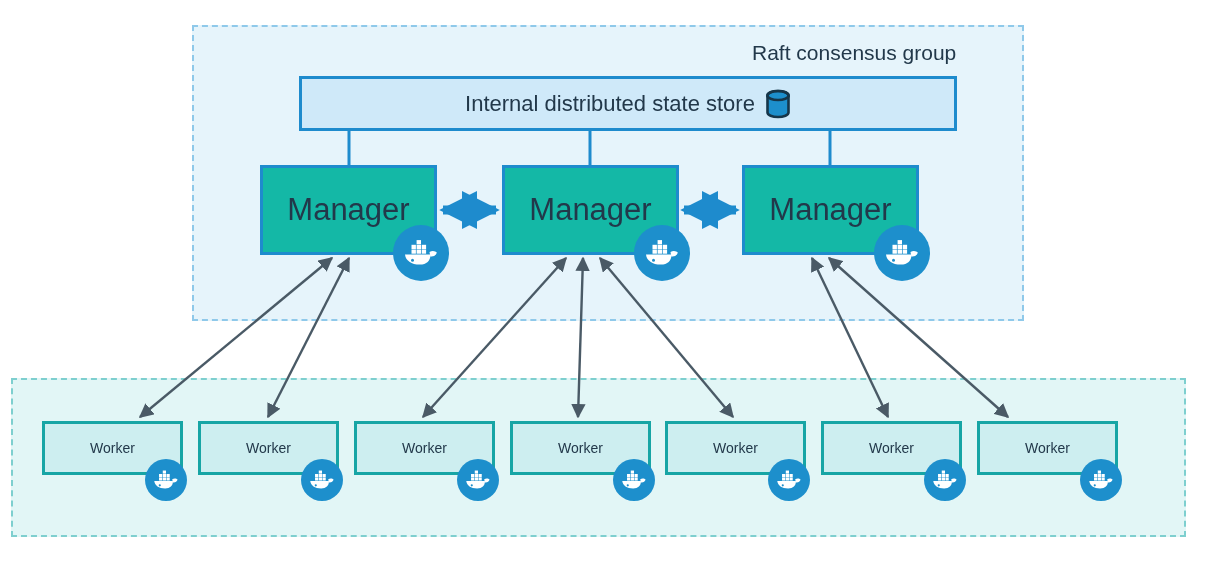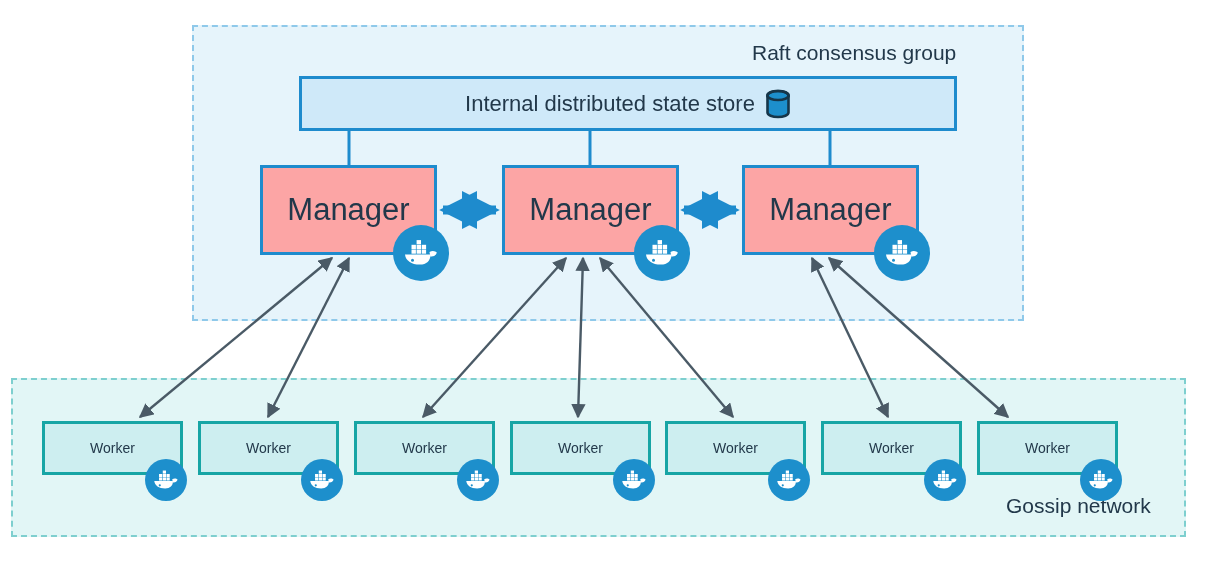--- a/index.html
+++ b/index.html
@@ -74,21 +74,21 @@
     background: #cfe9f9;
     border: 3px solid #1e8bcd;
     font-size: 22px;
   }
   .store-label {
     display: inline-flex;
     align-items: center;
     gap: 10px;
   }
   .manager-box {
-    background: #fca5a5;
+    background: #14b8a6;
     border: 3px solid #1e8bcd;
     font-size: 31px;
     width: 177px;
     height: 90px;
     align-items: center;
   }
   .worker-box {
     background: #cdeef0;
     border: 3px solid #17a5a5;
     font-size: 14px;
@@ -146,21 +146,20 @@
       <path d="M 349 258 L 268 417"></path>
       <path d="M 566 258 L 423 417"></path>
       <path d="M 583 258 L 578 417"></path>
       <path d="M 600 258 L 733 417"></path>
       <path d="M 812 258 L 888 417"></path>
       <path d="M 829 258 L 1008 417"></path>
     </g>
   </svg>
 
   <div class="group-label" id="raft-label">Raft consensus group</div>
-  <div class="group-label" id="gossip-label">Gossip network</div>
 
   <div class="node store-box" id="state-store" style="left:259px; top:76px; width:658px; height:55px;margin-left:40px;">
     <span class="store-label">
       <span>Internal distributed state store</span>
       <span>
         <svg class="db-icon" width="26" height="30" viewBox="0 0 26 30" aria-hidden="true">
           <ellipse cx="13" cy="6.5" rx="10.5" ry="4.5" fill="#1d8fcc" stroke="#16364a" stroke-width="2.6"></ellipse>
           <path d="M 2.5 6.5 L 2.5 23.5 A 10.5 4.5 0 0 0 23.5 23.5 L 23.5 6.5" fill="#1d8fcc" stroke="#16364a" stroke-width="2.6" stroke-linejoin="round"></path>
           <ellipse cx="13" cy="6.5" rx="10.5" ry="4.5" fill="none" stroke="#16364a" stroke-width="2.6"></ellipse>
         </svg>

